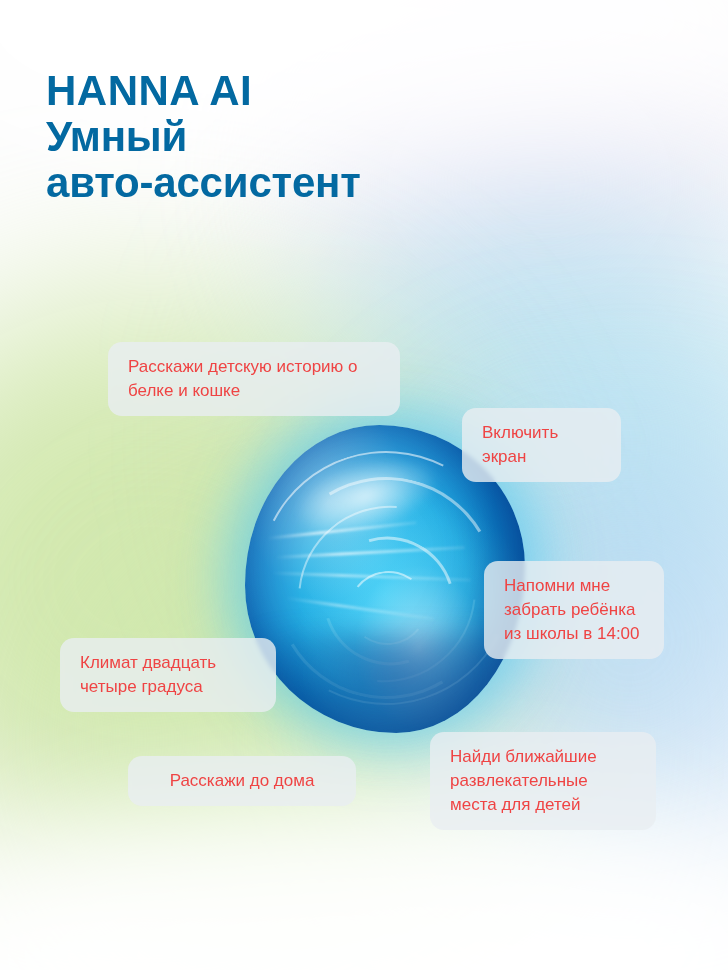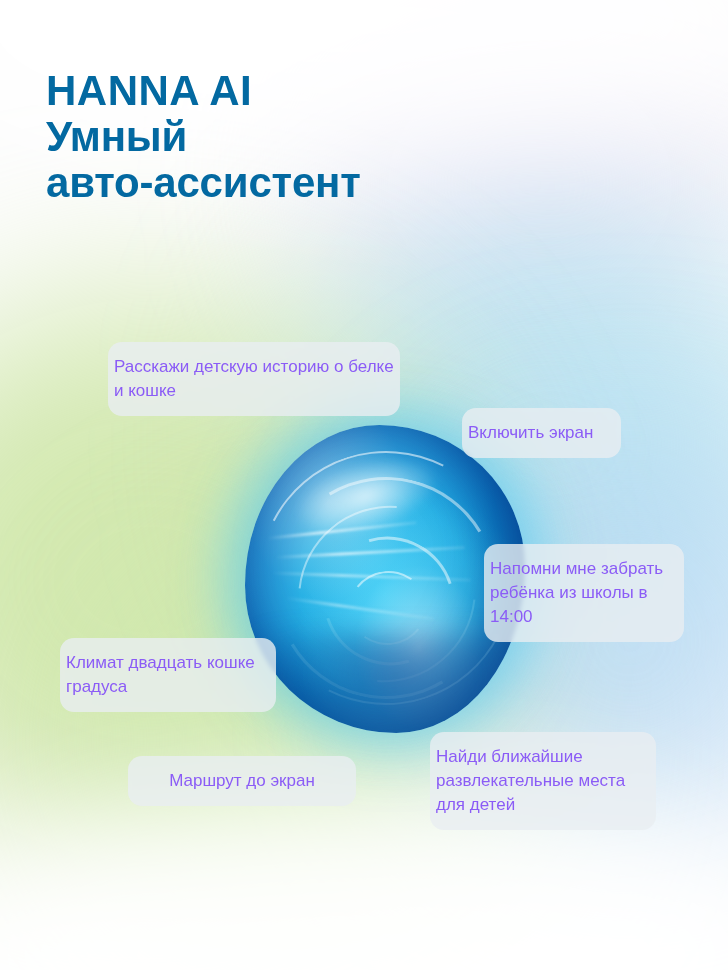--- a/index.html
+++ b/index.html
@@ -175,31 +175,31 @@
     background: radial-gradient(ellipse at 50% 30%, rgba(10, 60, 140, 0.55), rgba(10,60,140,0) 70%);
     filter: blur(12px);
   }
 
   
   .bubble {
     position: absolute;
     z-index: 5;
     background: rgba(233, 238, 241, 0.80);
     border-radius: 14px;
-    color: #8b5cf6;
+    color: #ef4444;
     font-size: 17px;
     line-height: 1.42;
-    padding: 13px 6px;
+    padding: 13px 20px;
     box-sizing: border-box;
     backdrop-filter: blur(2px);
   }
   .b-story   { left: 108px; top: 342px; width: 292px; }
   .b-screen  { left: 462px; top: 408px; width: 159px; }
   .b-music   { left: 36px;  top: 494px; width: 228px; }
-  .b-remind  { left: 484px; top: 544px; width: 200px; }
+  .b-remind  { left: 484px; top: 561px; width: 180px; }
   .b-climate { left: 60px;  top: 638px; width: 216px; }
   .b-route   { left: 128px; top: 756px; width: 228px; text-align: center; }
   .b-places  { left: 430px; top: 732px; width: 226px; }
 </style>
 </head>
 <body>
 
 <div class="poster">
 
   <div class="bg-base"></div>
@@ -230,17 +230,17 @@
       <div class="ridge r2"></div>
       <div class="ridge r3"></div>
       <div class="ridge r4"></div>
       <div class="bottom-shade"></div>
     </div>
   </div>
 
   <div class="bubble b-story">Расскажи детскую историю о белке и кошке</div>
   <div class="bubble b-screen">Включить экран</div>
   <div class="bubble b-remind">Напомни мне забрать ребёнка из школы в 14:00</div>
-  <div class="bubble b-climate">Климат двадцать кошке градуса</div>
-  <div class="bubble b-route">Маршрут до экран</div>
+  <div class="bubble b-climate">Климат двадцать четыре градуса</div>
+  <div class="bubble b-route">Расскажи до дома</div>
   <div class="bubble b-places">Найди ближайшие развлекательные места для детей</div>
 
 </div>
 
 </body></html>

